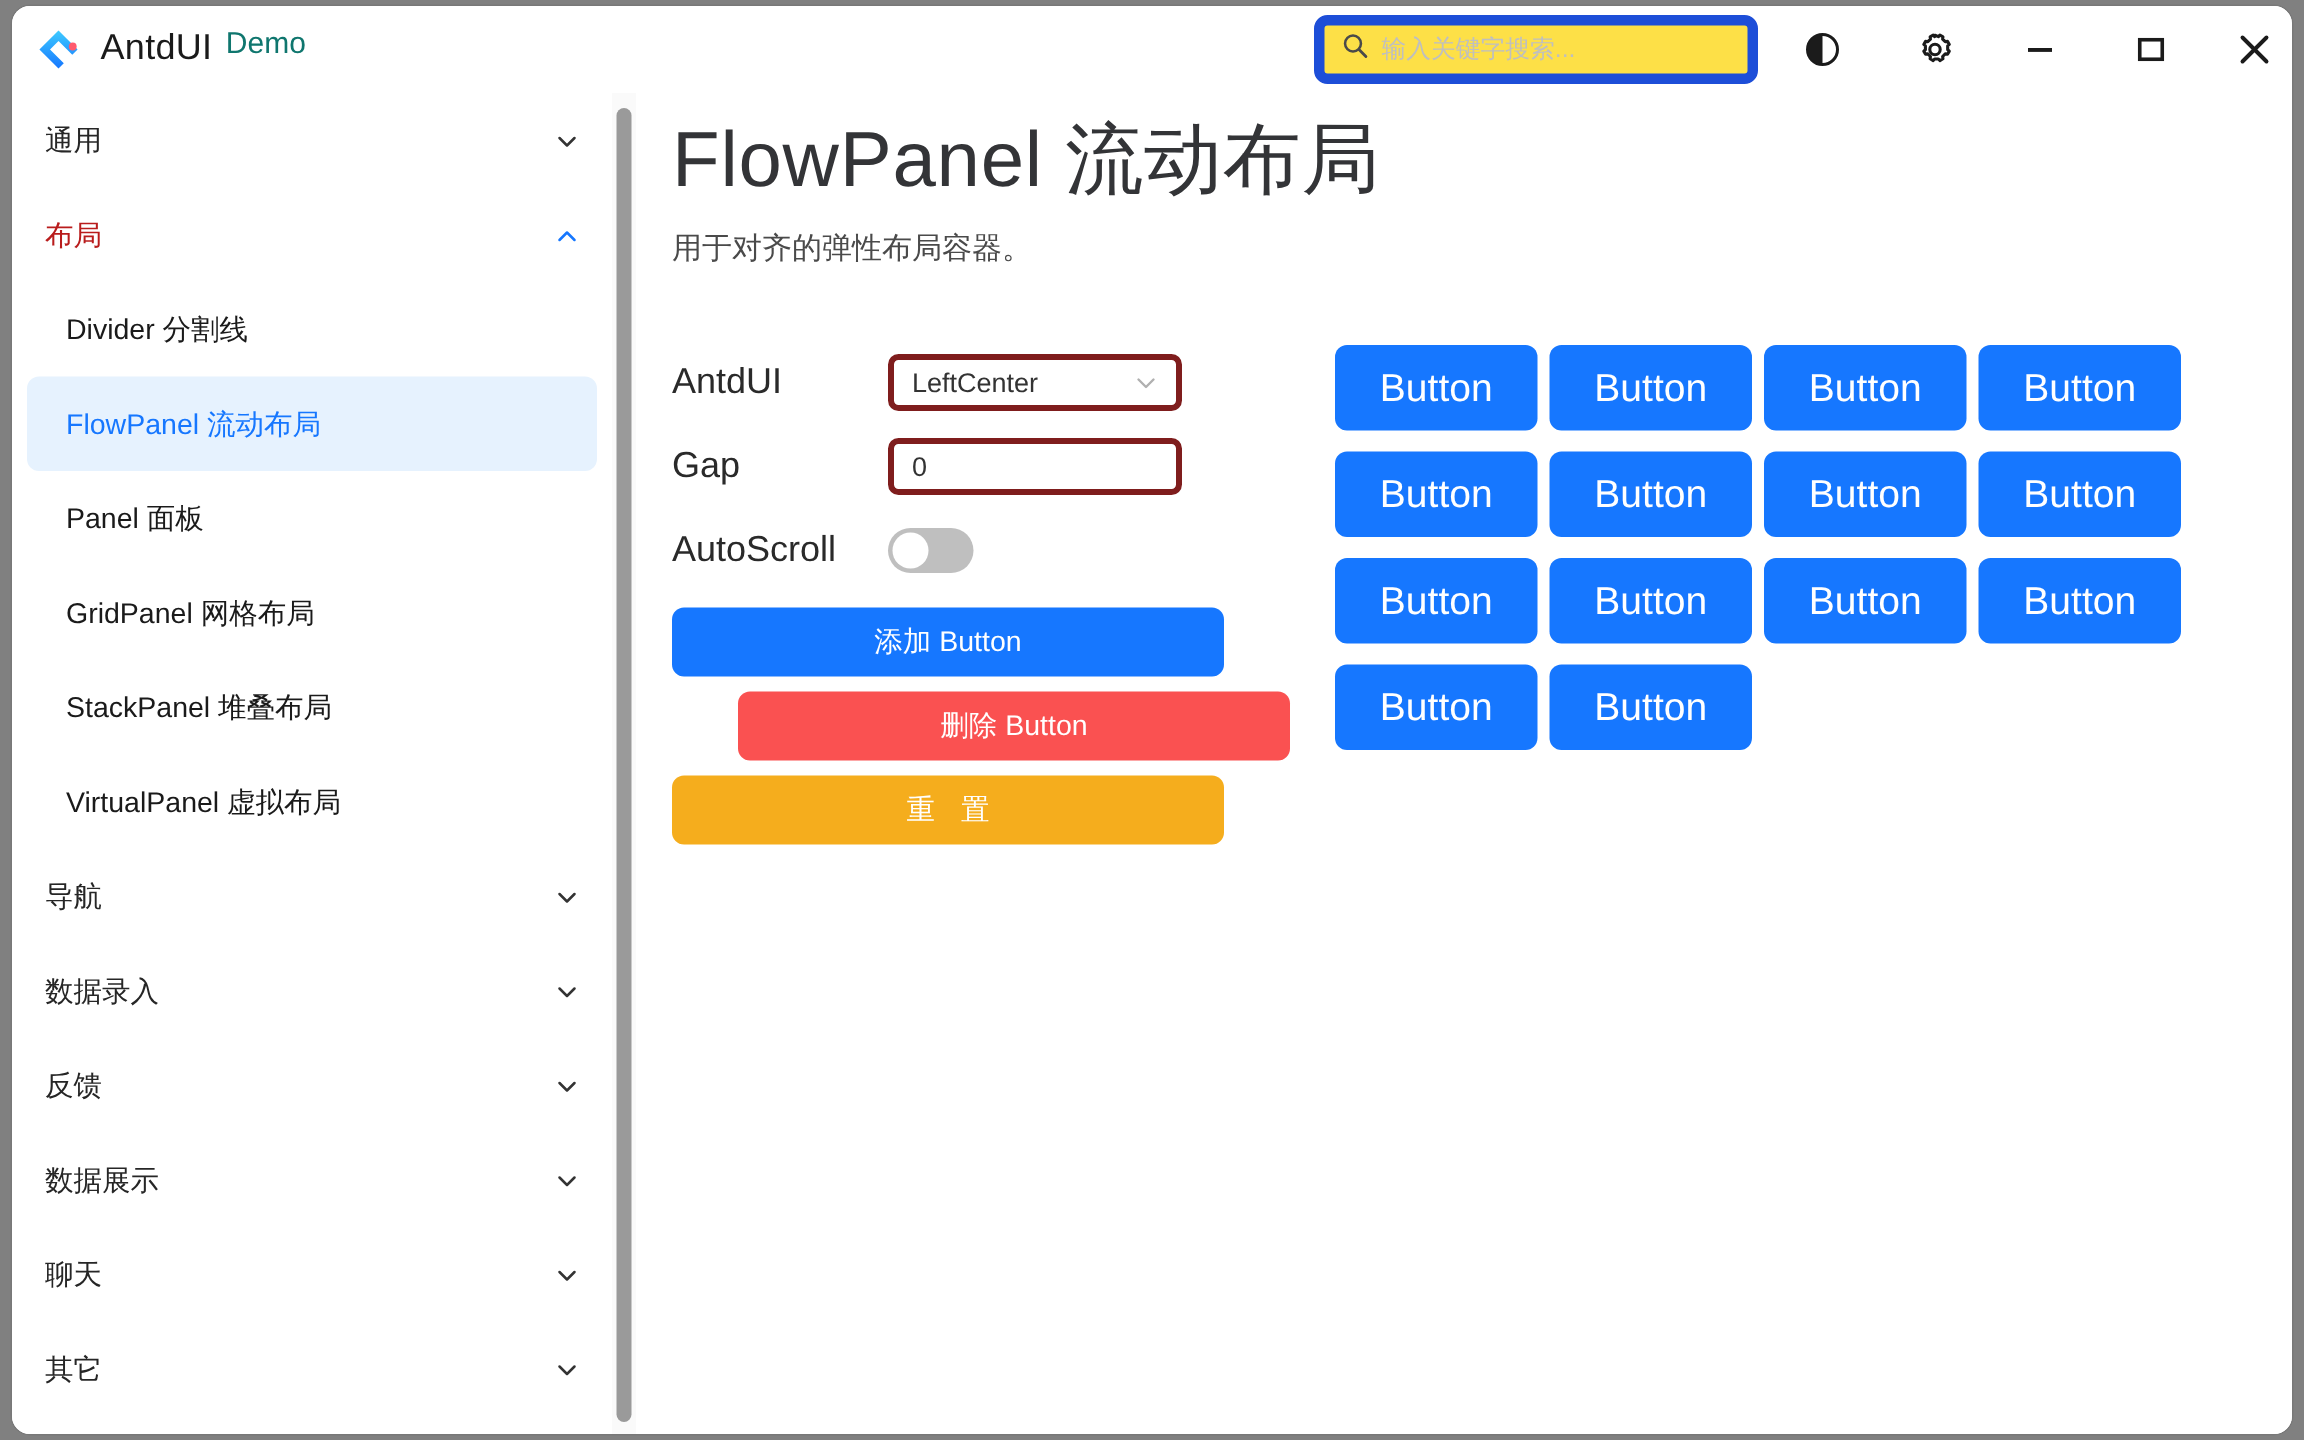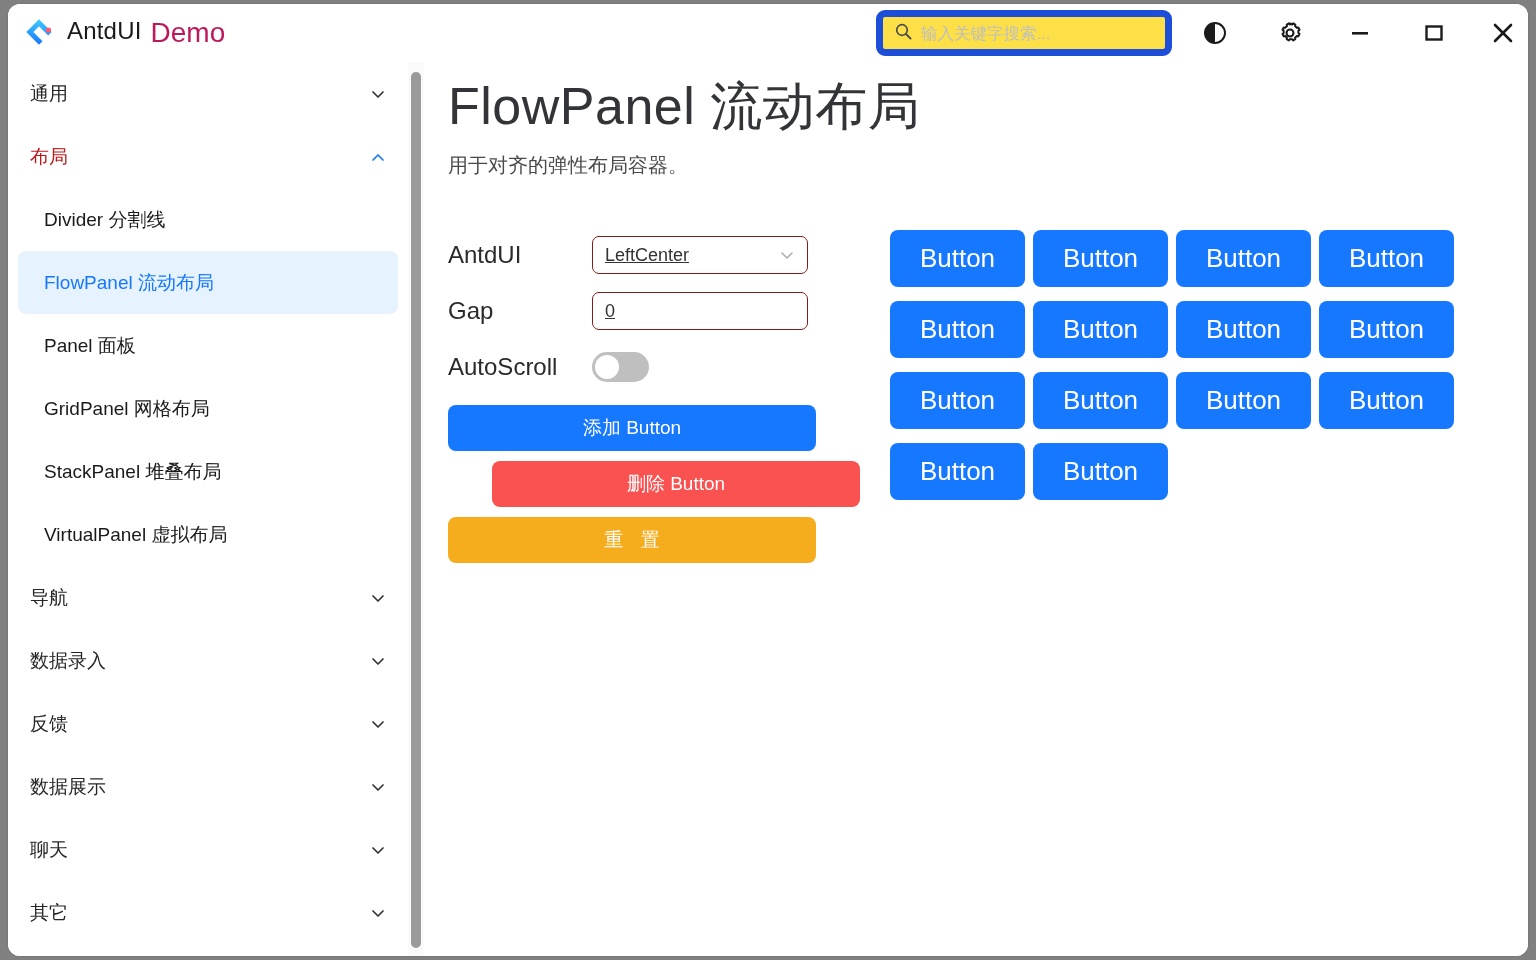--- a/index.html
+++ b/index.html
@@ -45,22 +45,22 @@
     width: 30px; height: 30px;
     position: relative;
   }
   .logo svg { display: block; }
   .brand-title {
     font-size: 24px;
     color: #1a1a1a;
     letter-spacing: 0.2px;
   }
   .brand-sub {
-    font-size: 28px;
-    color: #be185d;
+    font-size: 20px;
+    color: #0f766e;
     margin-left: -4px;
   }
 
   .search-box {
     position: absolute;
     left: 868px;
     top: 6px;
     width: 296px;
     height: 46px;
     border: 7px solid #1d4ed8;
@@ -204,32 +204,31 @@
     display: flex;
     align-items: center;
     height: 56px;
   }
   .ctrl-label {
     width: 144px;
     font-size: 24px;
     color: #2a2a2a;
   }
   .select-box, .text-box {
-    width: 216px;
+    width: 196px;
     height: 38px;
-    border: 1px solid #7f1d1d;
+    border: 4px solid #7f1d1d;
     border-radius: 7px;
     background: #fff;
     display: flex;
     align-items: center;
     padding: 0 12px;
     box-sizing: border-box;
     font-size: 18px;
     color: #333;
-    text-decoration: underline;
   }
   .select-box .val { flex: 1 1 auto; }
   .text-box .val { flex: 1 1 auto; }
 
   .switch {
     width: 57px;
     height: 30px;
     border-radius: 15px;
     background: #bfbfbf;
     position: relative;

